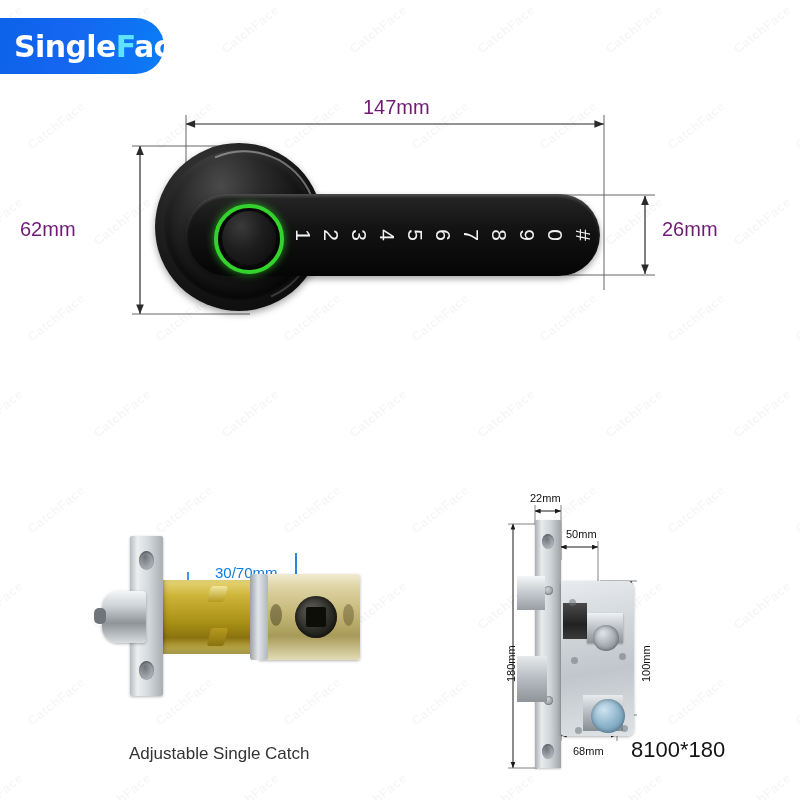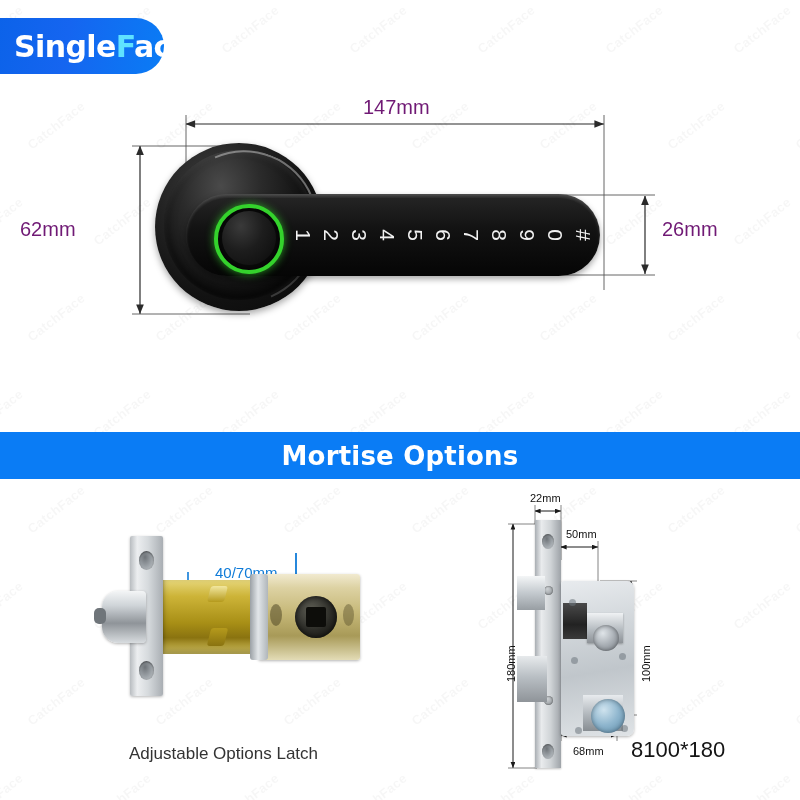--- a/index.html
+++ b/index.html
@@ -477,42 +477,39 @@
       <path d="M -6,-14 A 17,17 0 0 1 -6,14"></path>
       <path d="M -1,-19 A 23,23 0 0 1 -1,19"></path>
       <path d="M -12,-9 A 11,11 0 0 1 -12,9"></path>
     </g>
   </svg>
 
   <div class="dim dim-147">147mm</div>
   <div class="dim dim-62">62mm</div>
   <div class="dim dim-26">26mm</div>
 
-  <div class="banner">
-    <div class="banner-title">Mortise Options</div>
-  </div>
 
   <div class="mortise-area"></div>
 
   <div class="latch">
     <div class="latch-barrel"></div>
     <div class="latch-housing">
       <div class="hcap"></div>
       <div class="slot"></div>
       <div class="spindle"></div>
       <div class="rhole"></div>
     </div>
     <div class="latch-plate">
       <div class="plate-hole top"></div>
       <div class="plate-hole bot"></div>
     </div>
     <div class="latch-bolt"></div>
   </div>
-  <div class="bluedim bd-6070">40/70mm</div>
-  <div class="caption cap-latch">Adjustable Options Latch</div>
+  <div class="bluedim bd-6070">30/70mm</div>
+  <div class="caption cap-latch">Adjustable Single Catch</div>
 
   <div class="mortise">
     <div class="m-plate">
       <div class="m-hole" style="top:14px"></div>
       <div class="m-screw" style="top:66px"></div>
       <div class="m-screw" style="top:176px"></div>
       <div class="m-hole" style="top:224px"></div>
     </div>
     <div class="m-latch-head"></div>
     <div class="m-dead"></div>

